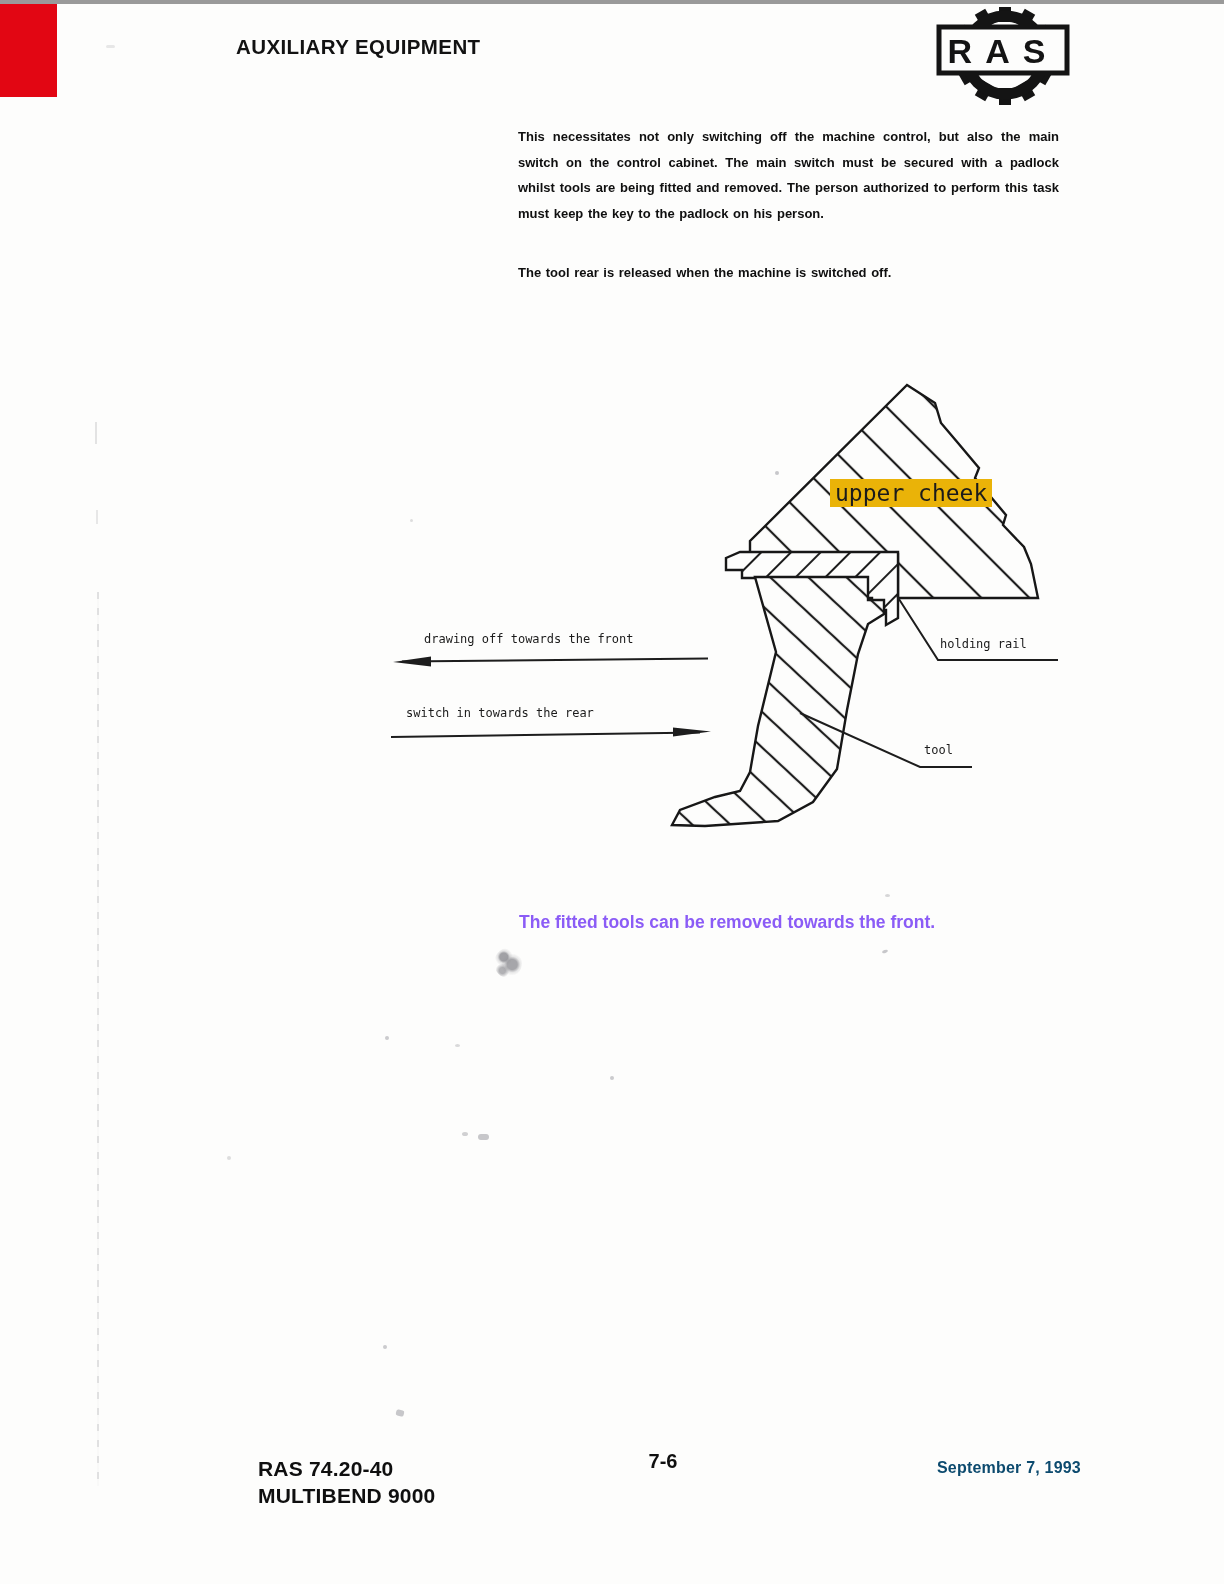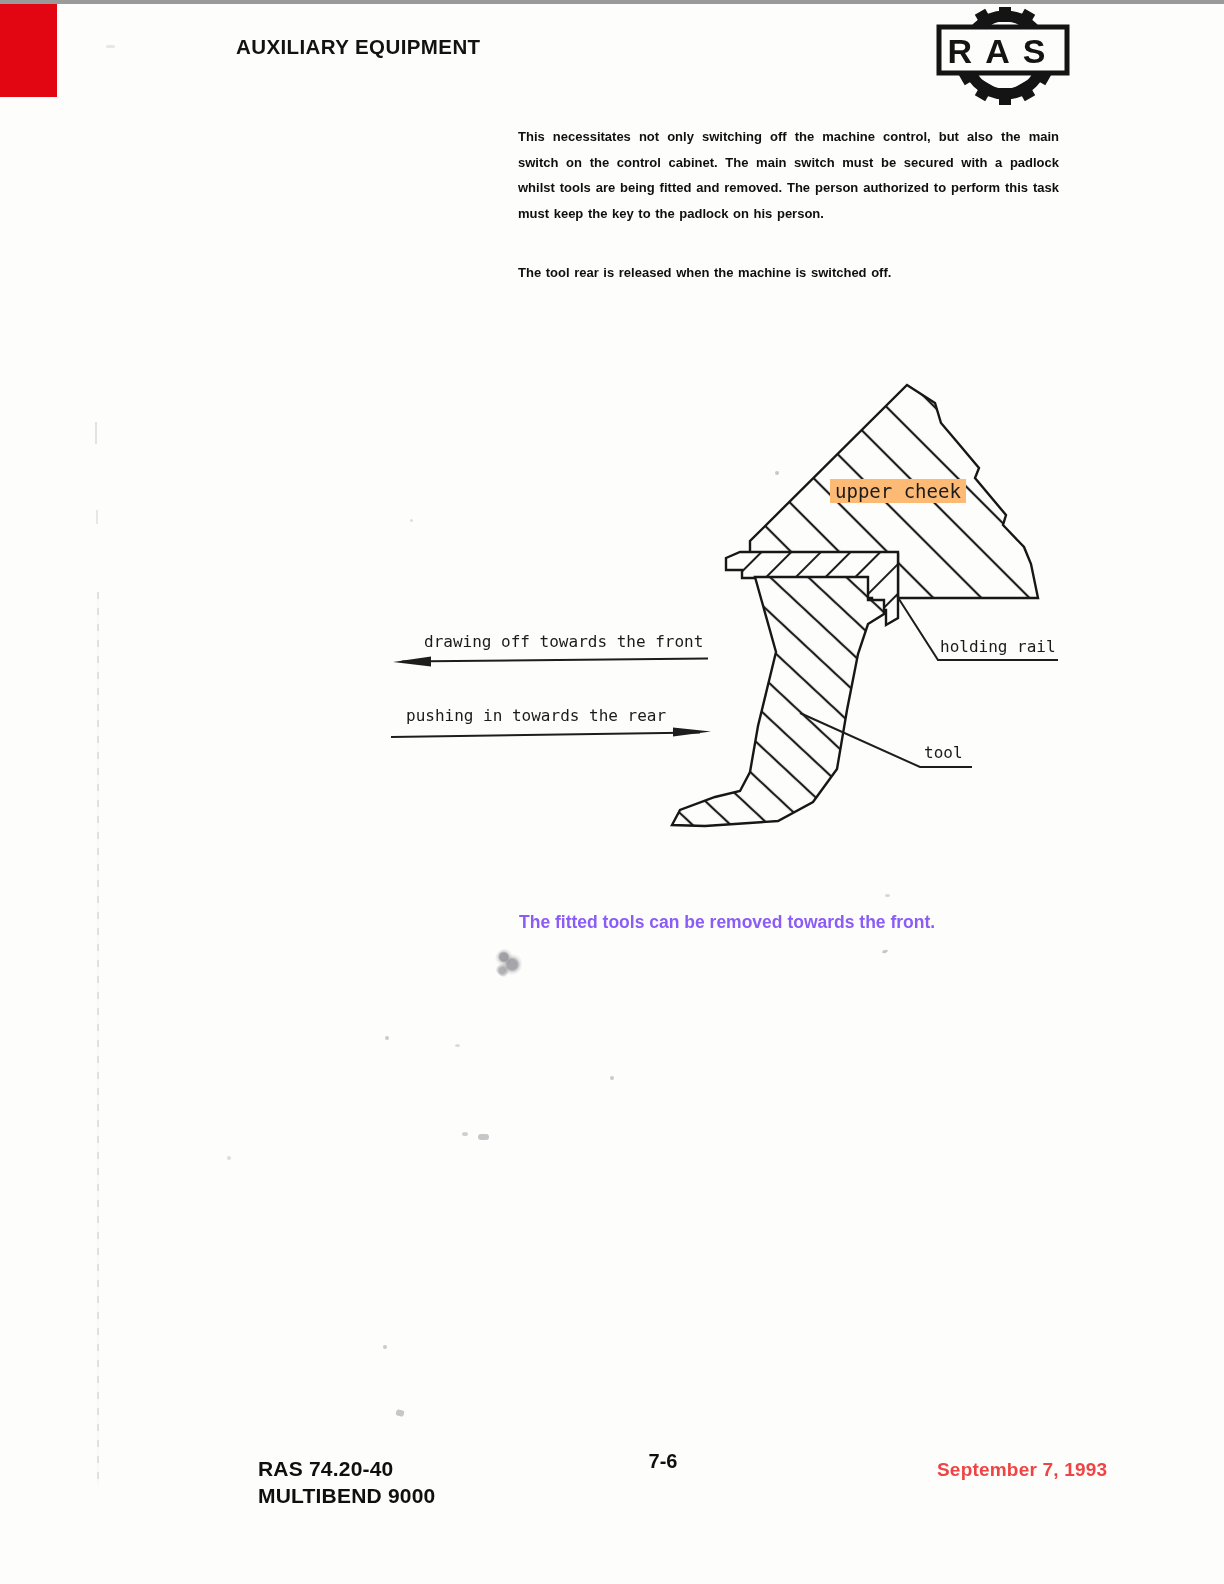--- a/index.html
+++ b/index.html
@@ -25,39 +25,39 @@
   .para1{top:120px;}
   .para2{top:256px;text-align:left;}
   .caption{
     position:absolute;left:519px;top:908px;width:470px;
     font-size:17.5px;font-weight:bold;color:#8b5cf6;
   }
   
   .diagram-svg{position:absolute;left:0;top:0;width:1224px;height:1584px;}
   .dlabel{
     position:absolute;font-family:"DejaVu Sans Mono",monospace;
-    color:#1b1b1b;font-size:16px;letter-spacing:0px;white-space:nowrap;
-  }
-  .lbl-upper-cheek{left:830px;top:475px;font-size:19px;background:#fdba74;padding:1px 5px;}
+    color:#1b1b1b;font-size:12px;letter-spacing:0px;white-space:nowrap;
+  }
+  .lbl-upper-cheek{left:830px;top:475px;font-size:23px;background:#eab308;padding:1px 5px;}
   .lbl-holding-rail{left:940px;top:633px;}
   .lbl-tool{left:924px;top:739px;}
   .lbl-front{left:424px;top:628px;}
   .lbl-rear{left:406px;top:702px;}
   
   .footer-left{
     position:absolute;left:258px;top:1451px;
     font-size:21px;font-weight:bold;line-height:27px;color:#0f0f0f;letter-spacing:.2px;
   }
   .footer-page{
     position:absolute;left:618px;top:1446px;width:90px;text-align:center;
     font-size:20px;font-weight:bold;color:#0f0f0f;
   }
   .footer-date{
     position:absolute;left:937px;top:1455px;
-    font-size:19px;font-weight:bold;color:#ef4444;letter-spacing:.2px;
+    font-size:16px;font-weight:bold;color:#0c4a6e;letter-spacing:.2px;
   }
   
   .margin-line{
     position:absolute;left:97px;top:588px;width:2px;height:894px;
     background:repeating-linear-gradient(to bottom,rgba(70,70,80,.35) 0 7px,rgba(70,70,80,.05) 7px 16px);
     opacity:.45;
   }
   .tickA{position:absolute;left:95px;top:418px;width:2px;height:22px;background:rgba(70,70,80,.14);}
   .tickB{position:absolute;left:96px;top:506px;width:2px;height:14px;background:rgba(70,70,80,.12);}
   .speck{position:absolute;background:#4d4d55;border-radius:50%;}
@@ -161,21 +161,21 @@
     <g>
       <line x1="391" y1="733" x2="700" y2="728.5" stroke="#1d1d1d" stroke-width="2"></line>
       <polygon points="711,727.5 673,723.5 673,732.5" fill="#1d1d1d"></polygon>
     </g>
   </svg>
 
   <div class="dlabel lbl-upper-cheek">upper cheek</div>
   <div class="dlabel lbl-holding-rail">holding rail</div>
   <div class="dlabel lbl-tool">tool</div>
   <div class="dlabel lbl-front">drawing off towards the front</div>
-  <div class="dlabel lbl-rear">pushing in towards the rear</div>
+  <div class="dlabel lbl-rear">switch in towards the rear</div>
 
   <div class="caption">The fitted tools can be removed towards the front.</div>
 
   <div class="footer-left">
     <div>RAS 74.20-40</div>
     <div>MULTIBEND 9000</div>
   </div>
   <div class="footer-page">7-6</div>
   <div class="footer-date">September 7, 1993</div>
 

